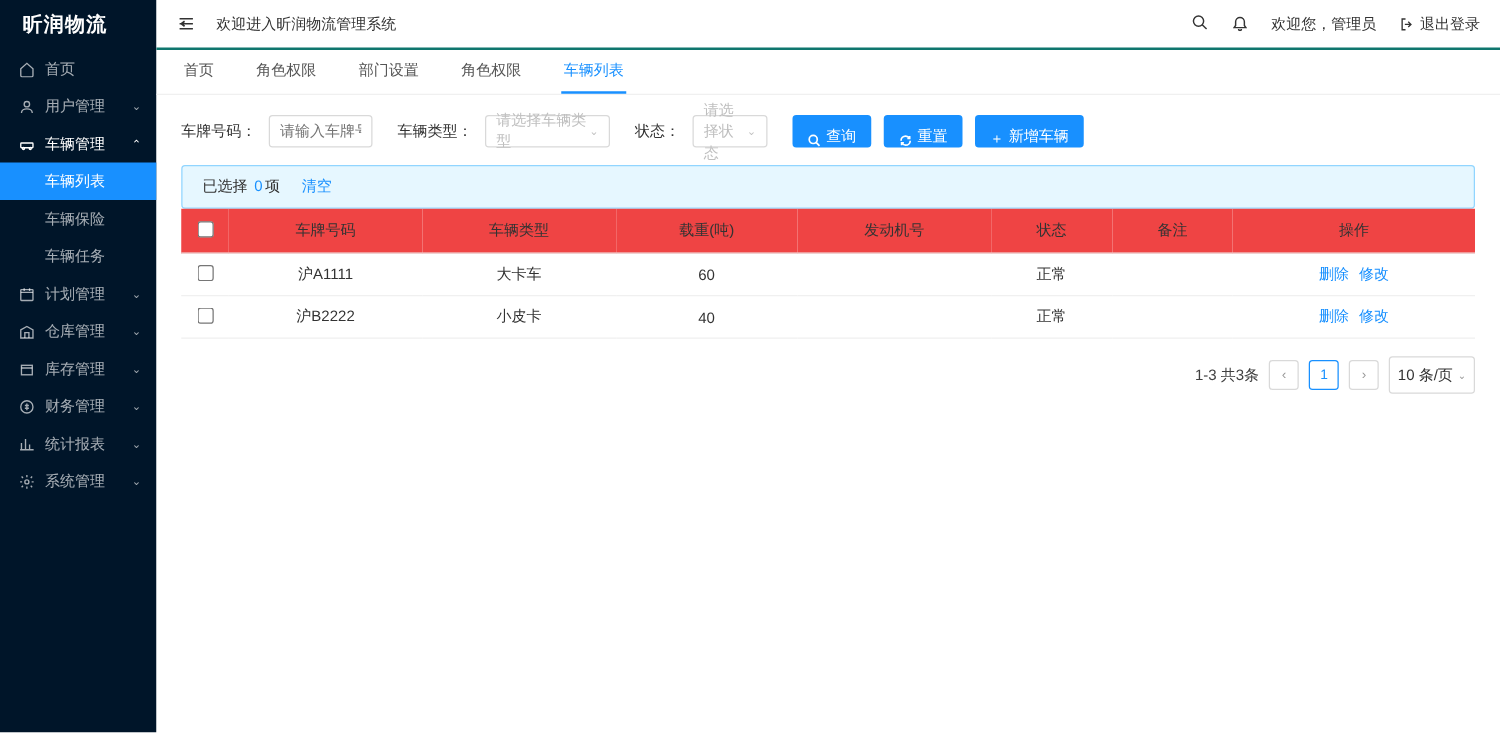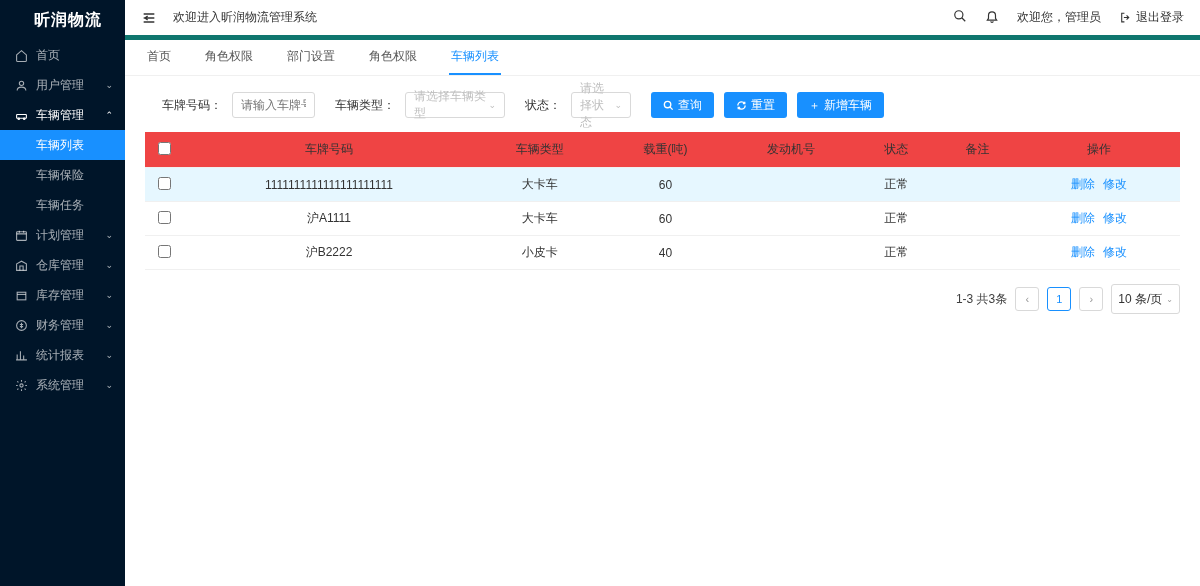--- a/index.html
+++ b/index.html
@@ -1,55 +1,55 @@
 <!DOCTYPE html>
 <html><head>
 <meta charset="utf-8">
 <style>
 * { margin: 0; padding: 0; box-sizing: border-box; }
 body { font-family: -apple-system, BlinkMacSystemFont, "Segoe UI", "PingFang SC", "Microsoft YaHei", sans-serif; font-size: 13px; color: #333; background: #fff; }
 .app { display: flex; width: 1200px; height: 586px; overflow: hidden; }
 
 
 .sidebar { width: 125px; background: #001529; color: rgba(255,255,255,0.65); display: flex; flex-direction: column; flex-shrink: 0; }
-.logo { height: 40px; display: flex; align-items: center; padding-left: 34px; font-weight: bold; font-size: 16px; color: #fff; letter-spacing: 1px; }
+.logo { height: 40px; display: flex; align-items: center; padding-left: 18px; font-weight: bold; font-size: 16px; color: #fff; letter-spacing: 1px; }
 .menu { list-style: none; }
 .menu-item { height: 30px; display: flex; align-items: center; padding: 0 14px; cursor: pointer; font-size: 12px; position: relative; }
 .menu-item .mi-icon { width: 14px; height: 14px; margin-right: 8px; display: inline-flex; align-items: center; justify-content: center; }
 .menu-item .mi-arrow { position: absolute; right: 12px; font-size: 9px; }
 .menu-item.expanded { color: #fff; }
 .submenu { list-style: none; }
 .submenu-item { height: 30px; display: flex; align-items: center; padding-left: 36px; cursor: pointer; font-size: 12px; }
 .submenu-item.active { background: #1890ff; color: #fff; }
 
 
 .main { flex: 1; display: flex; flex-direction: column; overflow: hidden; }
-.topbar { height: 40px; display: flex; align-items: center; padding: 0 16px; border-bottom: 5px solid #0f766e; }
+.topbar { height: 40px; display: flex; align-items: center; padding: 0 16px; border-bottom: 2px solid #0f766e; }
 .collapse-icon { width: 18px; cursor: pointer; margin-right: 14px; display: inline-flex; }
 .welcome { font-size: 12px; color: #333; }
 .topbar-right { margin-left: auto; display: flex; align-items: flex-start; gap: 18px; font-size: 12px; }
 .tb-icon { cursor: pointer; display: inline-flex; }
 .tb-link { cursor: pointer; display: inline-flex; align-items: center; gap: 4px; }
 
 
 .tabs { display: flex; padding: 0 20px; border-bottom: 1px solid #f0f0f0; height: 36px; align-items: flex-end; gap: 30px; }
 .tab { padding: 8px 2px; cursor: pointer; font-size: 12px; color: #555; border-bottom: 2px solid transparent; }
 .tab.active { color: #1890ff; border-bottom-color: #1890ff; }
 
 
 .content { flex: 1; padding: 16px 20px; overflow: auto; }
 .search-row { display: flex; align-items: center; gap: 10px; margin-bottom: 14px; font-size: 12px; }
-.label { color: #333; margin-left: 17px; }
+.label { color: #333; margin-left: 0; }
 .inp, .sel { height: 26px; border: 1px solid #d9d9d9; border-radius: 3px; padding: 0 8px; font-size: 12px; color: #333; background: #fff; }
 .inp { width: 83px; }
 .sel { width: 100px; display: inline-flex; align-items: center; justify-content: space-between; color: #bfbfbf; cursor: pointer; }
 .sel .chev { font-size: 9px; color: #bfbfbf; }
 .sel.small { width: 60px; }
 .btn { height: 26px; border: none; border-radius: 3px; padding: 0 12px; font-size: 12px; cursor: pointer; display: inline-flex; align-items: center; gap: 4px; }
-.btn-primary { background: #1890ff; color: #fff; }
+.btn-primary { background: #1890ff; color: #fff; align-items: flex-end; }
 .btn .bi { font-size: 11px; }
 
 
 .sel-bar { background: #e6f7ff; border: 1px solid #91d5ff; border-radius: 3px; padding: 8px 16px; font-size: 12px; margin-bottom: 0; }
 .sel-bar .count { color: #1890ff; margin: 0 2px; }
 .sel-bar .clear { color: #1890ff; margin-left: 14px; cursor: pointer; }
 
 
 .tbl { width: 100%; border-collapse: collapse; margin-top: 0; }
 .tbl th { background: #ef4444; font-weight: 500; font-size: 12px; color: #333; padding: 9px 8px; text-align: center; border-bottom: 1px solid #f0f0f0; }
@@ -242,45 +242,40 @@
               </svg>
             </span>
             <span>重置</span>
           </button>
         <button class="btn btn-primary">
             <span class="bi">＋</span>
             <span>新增车辆</span>
           </button>
       </div>
 
+      <div class="sel-bar">
+        <span>已选择</span>
+        <span class="count">0</span><span>项</span>
+        <span class="clear">清空</span>
+      </div>
 
       <table class="tbl">
         <thead>
           <tr>
             <th class="chk"><input type="checkbox" style=""></th>
             <th>车牌号码</th>
             <th>车辆类型</th>
             <th>载重(吨)</th>
             <th>发动机号</th>
             <th>状态</th>
             <th>备注</th>
             <th>操作</th>
           </tr>
         </thead>
         <tbody id="tbody">
-            <tr class="hover-row">
-              <td class="chk"><input type="checkbox" style=""></td>
-              <td>1111111111111111111111</td>
-              <td>大卡车</td>
-              <td>60</td>
-              <td></td>
-              <td>正常</td>
-              <td></td>
-              <td><span class="op-link">删除</span><span class="op-link">修改</span></td>
-            </tr>
             <tr>
               <td class="chk"><input type="checkbox" style=""></td>
               <td>沪A1111</td>
               <td>大卡车</td>
               <td>60</td>
               <td></td>
               <td>正常</td>
               <td></td>
               <td><span class="op-link">删除</span><span class="op-link">修改</span></td>
             </tr>

